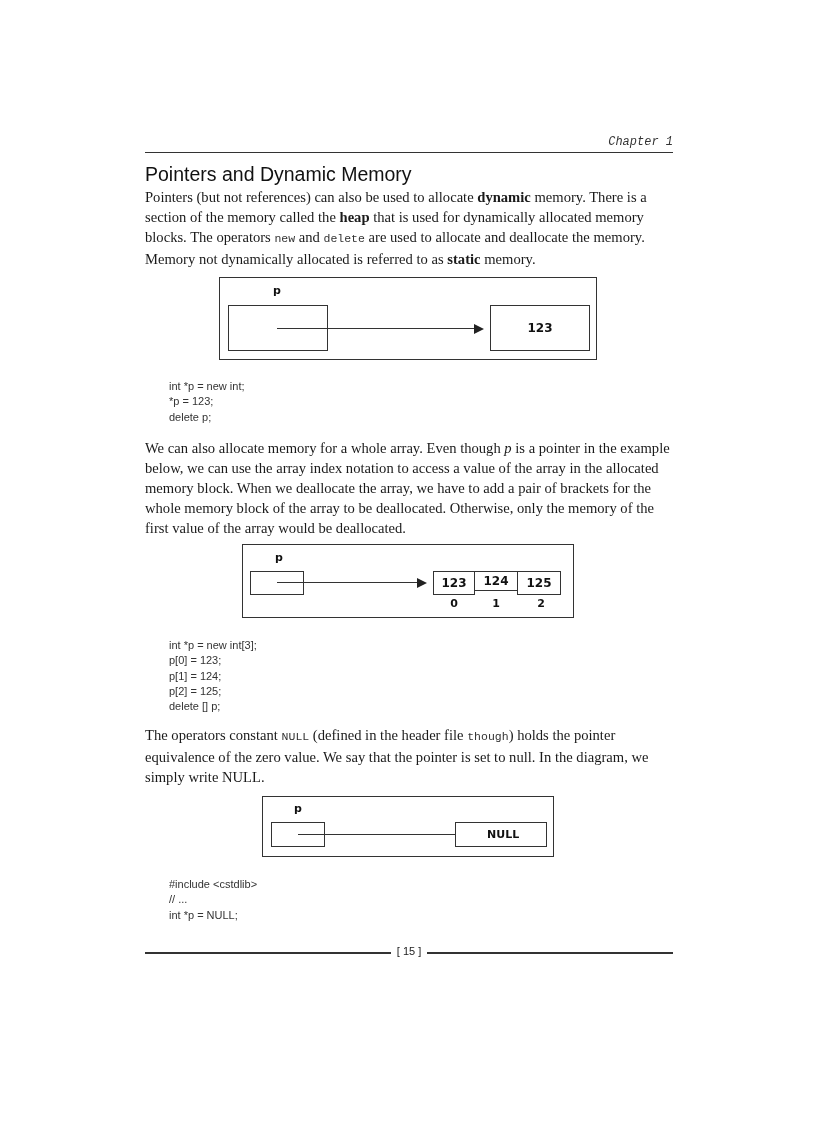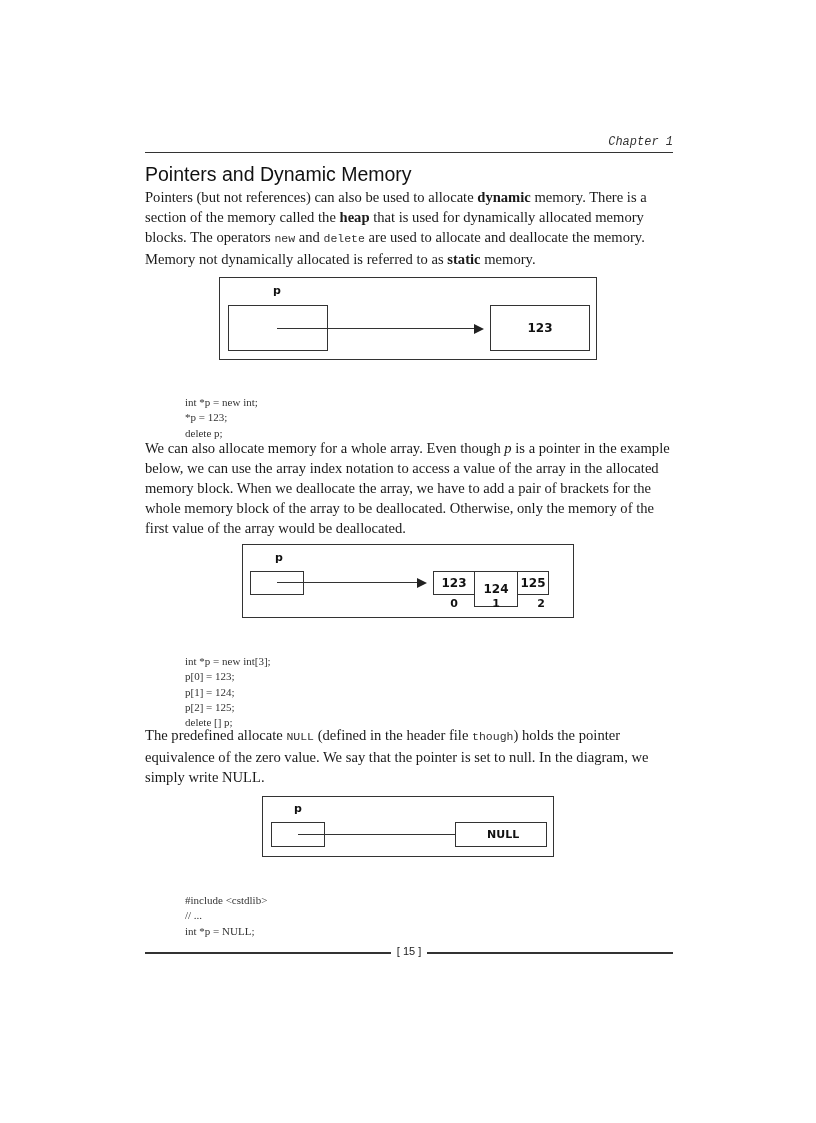--- a/index.html
+++ b/index.html
@@ -4,21 +4,21 @@
   <style>
     html, body { margin: 0; padding: 0; background: #ffffff; }
     body { width: 816px; height: 1123px; position: relative; overflow: hidden; color: #1a1a1a; }
     .header { position: absolute; top: 134px; left: 145px; width: 528px; height: 18px; border-bottom: 1.5px solid #333; }
     .chapter { position: absolute; right: 0; top: 1px; font-family: Liberation Mono, monospace; font-style: italic; font-size: 12px; color: #333; }
     .title { position: absolute; top: 163px; left: 145px; font-family: "Liberation Sans", sans-serif; font-weight: normal; font-size: 19.5px; color: #111; margin: 0; white-space: nowrap; }
     .para { position: absolute; left: 145px; width: 530px; font-family: "Liberation Serif", serif; font-size: 14.6px; line-height: 20px; color: #1a1a1a; margin: 0; }
     .para b { font-weight: bold; }
     .para code { font-family: "Liberation Mono", monospace; font-size: 11.5px; color: #333; }
     .para i { font-style: italic; }
-    .code { position: absolute; left: 169px; font-family: Liberation Serif, serif; font-size: 11px; line-height: 15.3px; color: #333; margin: 16px; white-space: pre; }
+    .code { position: absolute; left: 169px; font-family: Liberation Sans, sans-serif; font-size: 11px; line-height: 15.3px; color: #333; margin: 0; white-space: pre; }
     .diagram { position: absolute; border: 1.5px solid #333; background: #fff; box-sizing: border-box; }
     .box { position: absolute; border: 1.3px solid #333; box-sizing: border-box; background: #fff; }
     .lbl { position: absolute; font-family: "DejaVu Sans", sans-serif; font-weight: bold; font-size: 11px; color: #111; }
     .cell { position: absolute; border: 1.3px solid #333; box-sizing: border-box; font-family: "DejaVu Sans", sans-serif; font-weight: bold; font-size: 12px; display: flex; align-items: center; justify-content: center; color: #111; }
     .idx { position: absolute; font-family: "DejaVu Sans", sans-serif; font-weight: bold; font-size: 11px; color: #111; text-align: center; width: 40px; }
     .arrow { position: absolute; height: 1.3px; background: #333; }
     .arrow::after { content: ""; position: absolute; right: -2px; top: -4.5px; border-left: 10px solid #222; border-top: 5px solid transparent; border-bottom: 5px solid transparent; }
     .footer-line { position: absolute; top: 952px; height: 1.5px; background: #333; }
     .pagenum { position: absolute; top: 945px; left: 395px; width: 28px; text-align: center; font-family: "Liberation Sans", sans-serif; font-weight: normal; font-size: 11px; color: #222; }
   </style>
@@ -44,34 +44,34 @@
 *p = 123;
 delete p;</pre>
 
 <p class="para" style="top:438px;"><span>We can also allocate memory for a whole array. Even though </span><i>p</i><span> is a pointer in the example below, we can use the array index notation to access a value of the array in the allocated memory block. When we deallocate the array, we have to add a pair of brackets for the whole memory block of the array to be deallocated. Otherwise, only the memory of the first value of the array would be deallocated.</span></p>
 
 <div class="diagram" style="left:242px; top:544px; width:332px; height:74px;">
   <span class="lbl" style="left:32px; top:6px;">p</span>
   <div class="box" style="left:7px; top:26px; width:54px; height:24px;"></div>
   <div class="arrow" style="left:34px; top:37px; width:148px;"></div>
   <div class="cell" style="left:190px; top:26px; width:42px; height:24px;">123</div>
-  <div class="cell" style="left:231px; top:26px; width:44px; height:36px;">124</div>
-  <div class="cell" style="left:274px; top:26px; width:32px; height:24px;">125</div>
+  <div class="cell" style="left:231px; top:26px; width:44px; height:20px;">124</div>
+  <div class="cell" style="left:274px; top:26px; width:44px; height:24px;">125</div>
   <span class="idx" style="left:191px; top:52px;">0</span>
   <span class="idx" style="left:233px; top:52px;">1</span>
   <span class="idx" style="left:278px; top:52px;">2</span>
 </div>
 
 <pre class="code" style="top:638px;">int *p = new int[3];
 p[0] = 123;
 p[1] = 124;
 p[2] = 125;
 delete [] p;</pre>
 
-<p class="para" style="top:725px;"><span>The predefined allocate </span><code>NULL</code><span> (defined in the header file </span><code>though</code><span>) holds the pointer equivalence of the zero value. We say that the pointer is set to null. In the diagram, we simply write NULL.</span></p>
+<p class="para" style="top:725px;"><span>The operators constant </span><code>NULL</code><span> (defined in the header file </span><code>though</code><span>) holds the pointer equivalence of the zero value. We say that the pointer is set to null. In the diagram, we simply write NULL.</span></p>
 
 <div class="diagram" style="left:262px; top:796px; width:292px; height:61px;">
   <span class="lbl" style="left:31px; top:5px;">p</span>
   <div class="box" style="left:8px; top:25px; width:54px; height:25px;"></div>
   <div class="arrow" style="left:35px; top:37px; width:172px;"></div>
   <div class="box" style="left:192px; top:25px; width:92px; height:25px;"></div>
   <span class="lbl" style="left:224px; top:31px;">NULL</span>
 </div>
 
 <pre class="code" style="top:877px;">#include &lt;cstdlib&gt;

